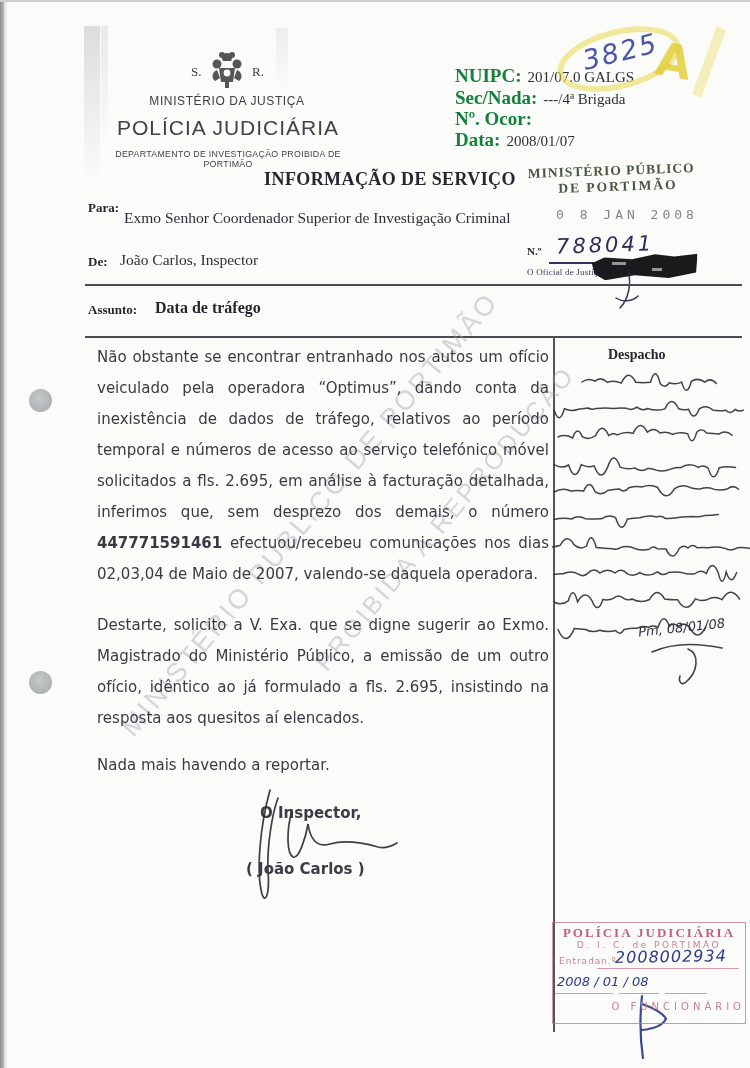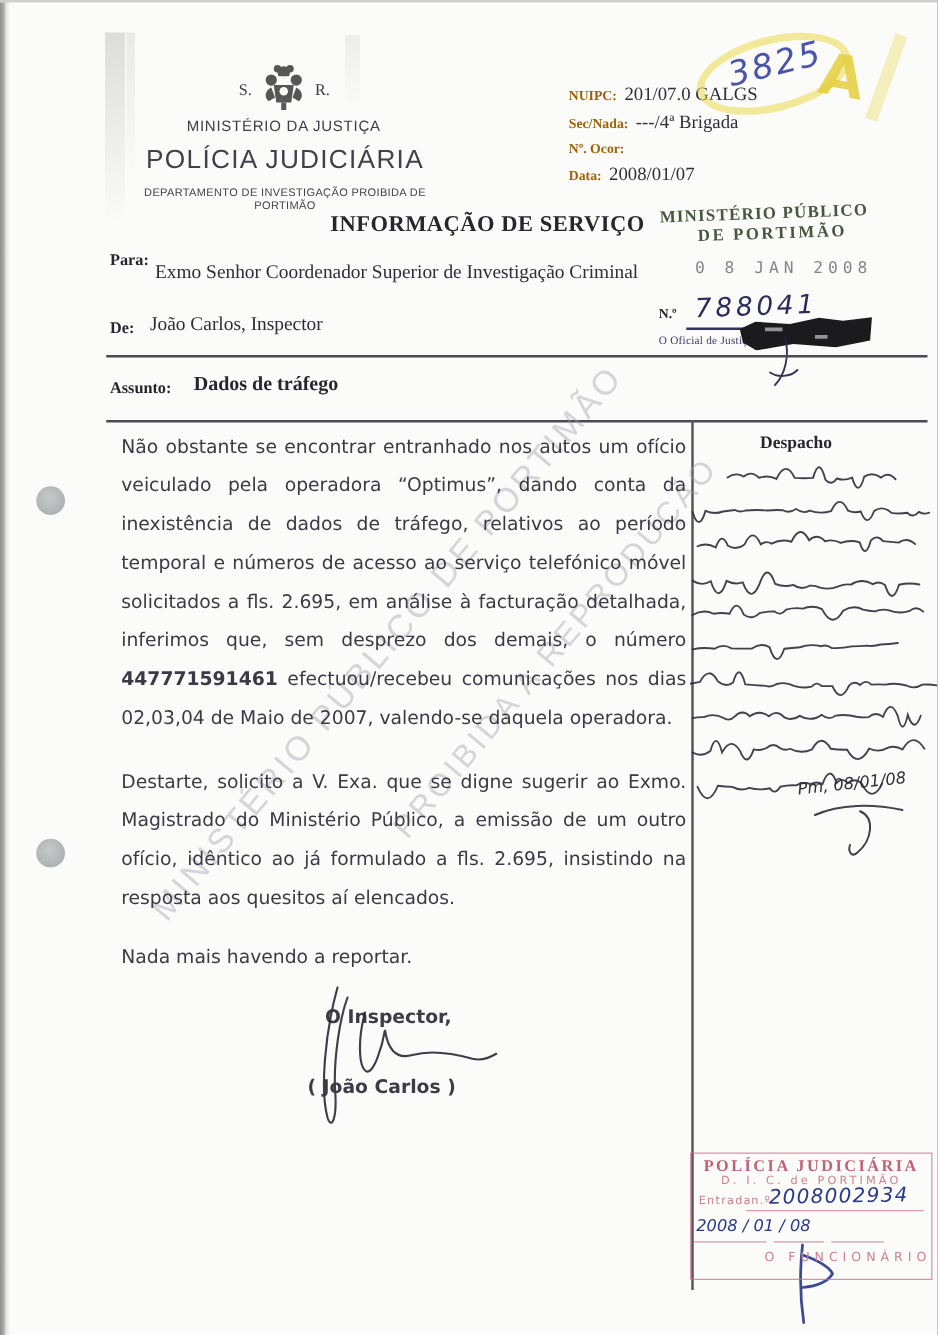--- a/index.html
+++ b/index.html
@@ -15,21 +15,21 @@
   .streak2{left:101px;top:26px;width:7px;height:120px;background:linear-gradient(180deg,rgba(150,150,150,.18),rgba(150,150,150,0));}
   .streak3{left:276px;top:28px;width:12px;height:62px;background:linear-gradient(180deg,rgba(150,150,150,.14),rgba(150,150,150,0));}
   .hole{width:23px;height:23px;border-radius:50%;background:radial-gradient(circle at 45% 40%,#c6c9c9,#aeb2b3 70%,rgba(174,178,179,0));}
   
   .crest-init{font-family:"Liberation Serif",serif;font-size:13px;color:#3c3c46;}
   .ministry{font-family:"Liberation Sans",sans-serif;font-size:12px;letter-spacing:.6px;color:#3d3d45;text-align:center;}
   .org{font-family:"Liberation Sans",sans-serif;font-size:21px;letter-spacing:1px;color:#41414b;text-align:center;}
   .dept{font-family:"Liberation Sans",sans-serif;font-size:8.8px;letter-spacing:.3px;color:#41414b;text-align:center;}
   .doc-title{font-family:"Liberation Serif",serif;font-weight:bold;font-size:18px;letter-spacing:.4px;color:#26262e;text-align:center;}
   .meta-row{display:flex;align-items:baseline;gap:6px;line-height:20.5px;}
-  .meta-label{font-family:"Liberation Serif",serif;font-weight:bold;font-size:11px;color:#a16207;}
+  .meta-label{font-family:"Liberation Serif",serif;font-weight:bold;font-size:19px;color:#15803d;}
   .meta-value{font-family:"Liberation Serif",serif;font-size:15px;color:#2e2e3a;}
   .mp-stamp{font-family:"Liberation Serif",serif;font-weight:bold;color:#49563f;transform:rotate(-2deg);}
   .mp-stamp .l1{font-size:13.5px;letter-spacing:1px;}
   .mp-stamp .l2{font-size:13.5px;letter-spacing:2px;margin-left:30px;}
   
   .fld-label{font-family:"Liberation Serif",serif;font-weight:bold;font-size:13px;color:#26262e;}
   .fld-value{font-family:"Liberation Serif",serif;font-size:15.5px;color:#2e2e3a;}
   .assunto-value{font-family:"Liberation Serif",serif;font-weight:bold;font-size:16px;color:#26262e;}
   .datestamp{font-family:"DejaVu Sans Mono",monospace;font-size:13px;letter-spacing:4px;color:#84848c;}
   .hand-blue{font-style:italic;color:#2c2c58;}
@@ -161,21 +161,21 @@
   <div class="abs scribble" style="left:592px;top:254px;width:106px;height:26px;"></div>
   <div class="abs scribble-spark" style="left:612px;top:262px;width:14px;height:3px;"></div>
   <div class="abs scribble-spark" style="left:652px;top:268px;width:10px;height:3px;"></div>
   <svg id="oficial-desc" class="abs" style="left:612px;top:268px;" width="30" height="44" viewBox="0 0 30 44">
     <path d="M16 2 C 20 16, 16 32, 8 40 M 4 30 C 10 34, 20 34, 26 28"></path>
   </svg>
 
   <div class="abs hr" style="left:85px;top:284px;width:657px;"></div>
 
   <span class="abs fld-label" style="left:88px;top:302px;">Assunto:</span>
-  <span class="abs assunto-value" style="left:155px;top:299px;">Dados de tráfego</span>
+  <span class="abs assunto-value" style="left:155px;top:299px;">Data de tráfego</span>
 
   <div class="abs hr" style="left:85px;top:336px;width:657px;"></div>
   <div class="abs vr" style="left:553px;top:336px;height:696px;"></div>
 
   <div class="abs body-text" style="left:97px;top:342px;">
     <p>Não obstante se encontrar entranhado nos autos um ofício veiculado pela operadora “Optimus”, dando conta da inexistência de dados de tráfego, relativos ao período temporal e números de acesso ao serviço telefónico móvel solicitados a fls. 2.695, em análise à facturação detalhada, inferimos que, sem desprezo dos demais, o número <b>447771591461</b> efectuou/recebeu comunicações nos dias 02,03,04 de Maio de 2007, valendo-se daquela operadora.</p>
     <p>Destarte, solicito a V. Exa. que se digne sugerir ao Exmo. Magistrado do Ministério Público, a emissão de um outro ofício, idêntico ao já formulado a fls. 2.695, insistindo na resposta aos quesitos aí elencados.</p>
     <p class="last">Nada mais havendo a reportar.</p>
   </div>
 

